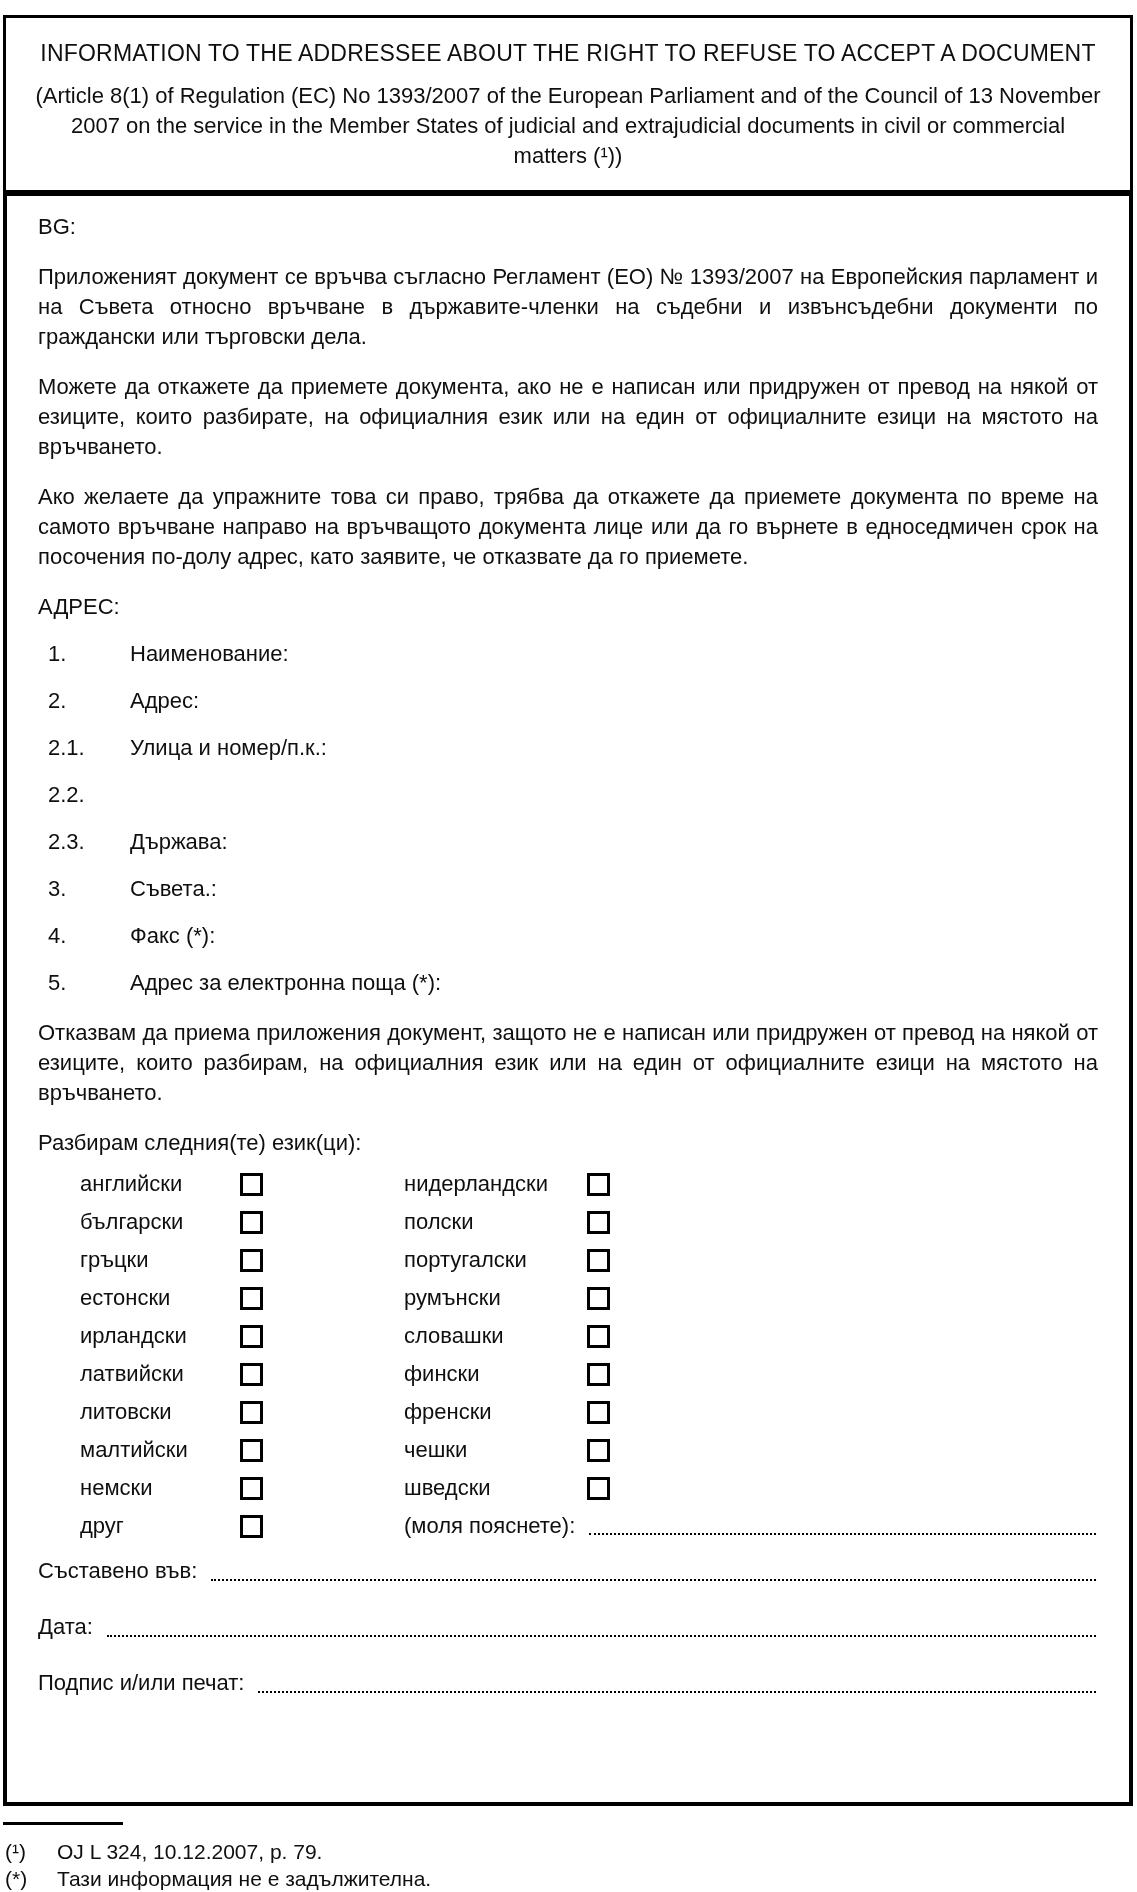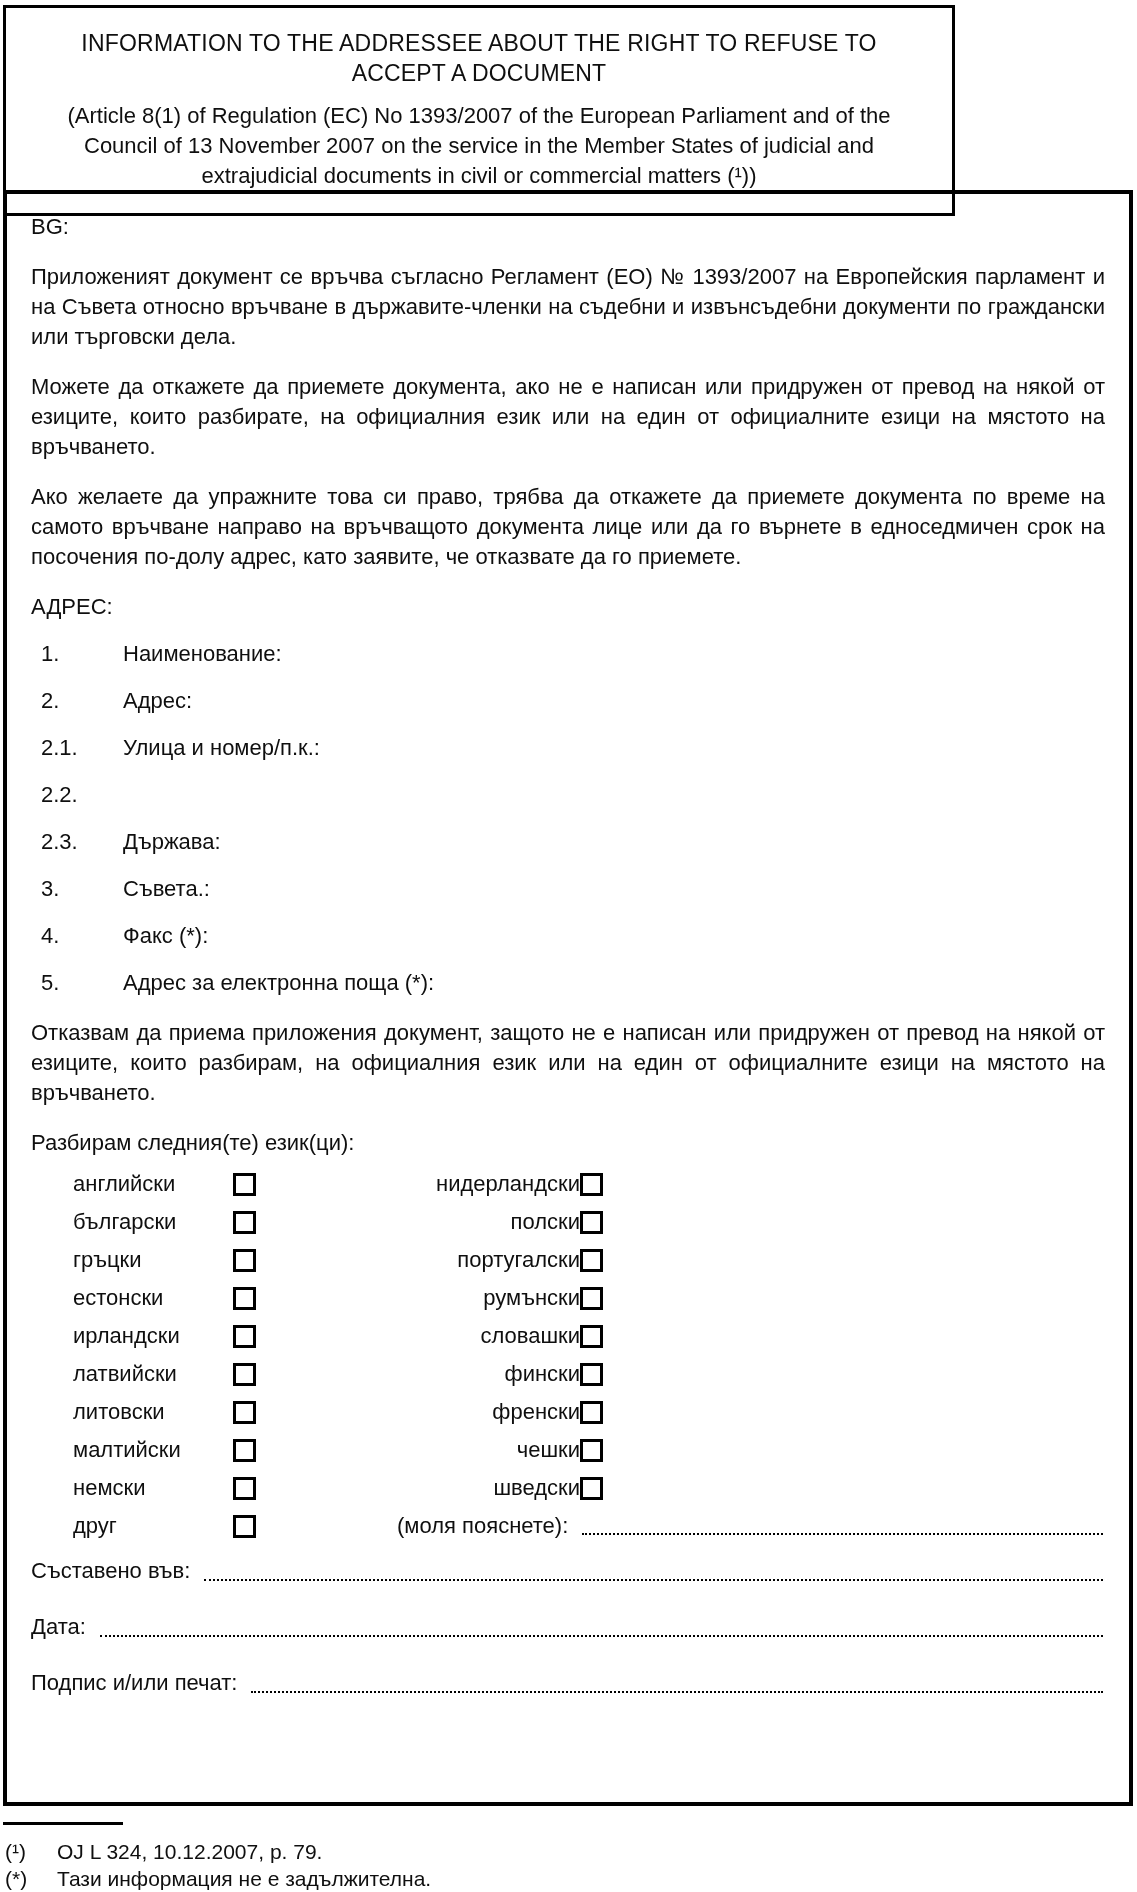--- a/index.html
+++ b/index.html
@@ -7,56 +7,56 @@
     position:relative;
     width:1137px; height:1892px;
     background:#ffffff;
     font-family:"Liberation Sans", sans-serif;
     color:#0f0f0f;
     overflow:hidden;
   }
 
   
   .header-box {
-    position:absolute; left:3px; top:5px; width:952px;
+    position:absolute; left:3px; top:15px; width:1130px;
     box-sizing:border-box;
     border:3px solid #000;
     padding:20px 26px 22px;
     text-align:center;
   }
   .doc-title {
     font-size:23px; line-height:30px; letter-spacing:0.2px;
     font-weight:normal;
   }
   .doc-subtitle {
     font-weight:normal; font-size:22px; line-height:30px;
     margin-top:13px;
   }
 
   
   .main-box {
     position:absolute; left:3px; top:190px; width:1130px; height:1616px;
     box-sizing:border-box;
     border:4px solid #000;
-    padding:18px 24px 12px;
+    padding:18px 31px 12px;
     overflow:hidden;
     font-size:22px; line-height:30px;
   }
   .lang-code { margin:0; }
   .para { text-align:justify; margin:20px 0 0 0; }
   .section-heading { margin:20px 0 0 0; }
 
   .addr-item { display:flex; margin-top:17px; padding-left:10px; }
   .addr-item .num { width:82px; flex:none; }
 
   
   .lang-grid { margin-top:14px; }
   .lang-row { display:flex; align-items:center; margin-top:14px; padding-left:42px; height:24px; }
   .lang-row .l1 { width:160px; flex:none; }
-  .lang-row .l2 { width:183px; flex:none; margin-left:141px;text-align:right; }
+  .lang-row .l2 { width:183px; flex:none; margin-left:141px; }
   .lang-row .l2.auto { width:auto; flex:none; }
   .cb {
     width:23px; height:23px; flex:none;
     box-sizing:border-box; border:3px solid #000;
     background:#fff;
   }
   .dotted-fill {
     flex:1 1 auto;
     border-bottom:2px dotted #000;
     align-self:flex-end;

